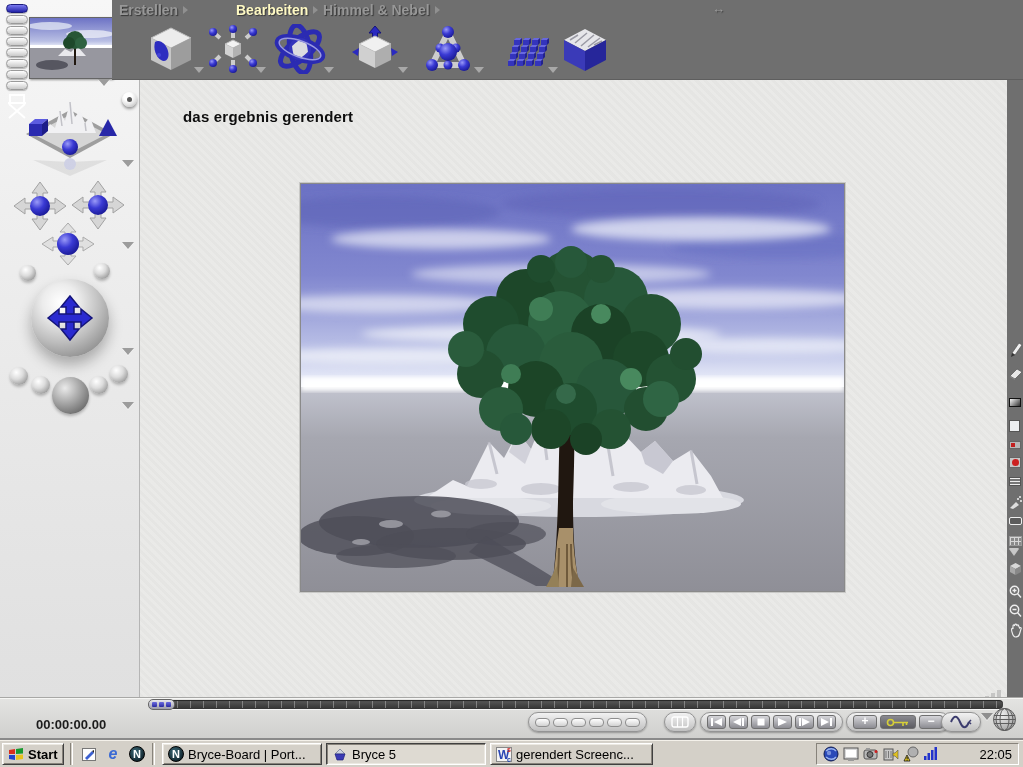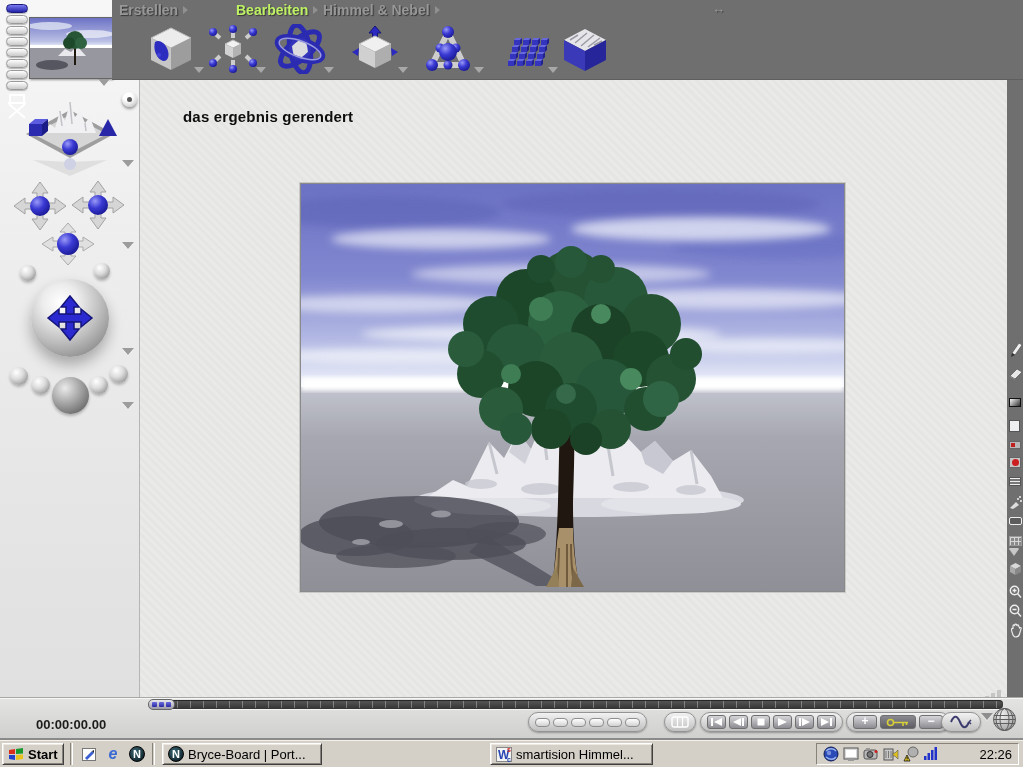--- a/index.html
+++ b/index.html
@@ -31,21 +31,21 @@
                background:radial-gradient(circle at 40% 32%, #ffffff 0 30%, #e2e2e2 60%, #ababab);
                box-shadow:0 2px 3px rgba(0,0,0,.4); }
   .radio-dot::after { content:""; position:absolute; left:5px; top:5px; width:5px; height:5px;
                border-radius:50%; background:#5a5a5a; }
 
   
   .topbar { position:absolute; left:112px; top:0; width:911px; height:80px; background:#6f6f6f;
             border-bottom:1px solid #5e5e5e; }
   .tab { position:absolute; top:2px; display:flex; align-items:center; gap:5px;
          font-weight:bold; font-size:14px; color:#979797; text-shadow:1px 1px 1px rgba(45,45,45,.85); cursor:default; }
-  .tab.active { color:#bef264; }
+  .tab.active { color:#fef9c3; }
   .tab-arrow { width:0; height:0; border-top:4px solid transparent; border-bottom:4px solid transparent;
                border-left:5px solid #909090; }
   .ticon { position:absolute; top:24px; width:50px; height:50px; }
   .ticon-tri { position:absolute; top:67px; width:0; height:0; border-left:5px solid transparent;
                border-right:5px solid transparent; border-top:6px solid #a8a8a8; }
   .expand-arrow { position:absolute; left:600px; top:1px; color:#9a9a9a; font-size:13px; font-weight:bold;
                   text-shadow:1px 1px 1px #444; }
 
   
   .canvas { position:absolute; left:140px; top:80px; width:867px; height:617px;
@@ -650,27 +650,34 @@
     </div>
     <div class="ql" style="left:128px">
       <div class="ncircle">N</div>
     </div>
     <div class="tb-sep" style="left:152px"></div>
 
     <div class="taskbtn raised" style="left:162px; width:160px">
       <div class="ncircle" style="flex:none">N</div>
       <span>Bryce-Board | Port...</span>
     </div>
+    <div class="taskbtn sunken" style="left:326px; width:160px">
+      <svg width="16" height="15" viewBox="0 0 16 15" style="flex:none">
+        <polygon points="3,7 8,2 13,7" fill="#ccd2e0" stroke="#66708c" stroke-width=".7"></polygon>
+        <polygon points="3,7 13,7 11,13 5,13" fill="#3a3ab4" stroke="#22227e" stroke-width=".7"></polygon>
+      </svg>
+      <span>Bryce 5</span>
+    </div>
     <div class="taskbtn raised" style="left:490px; width:163px">
       <div style="flex:none; width:16px; height:15px; background:#f4f4f4; border:1px solid #888; position:relative; font-weight:bold">
         <span style="position:absolute; left:1px; top:0px; font-size:12px; color:#2a46b4">W</span>
         <span style="position:absolute; right:0px; top:-2px; font-size:7px; color:#c22">s</span>
         <span style="position:absolute; right:0px; bottom:-2px; font-size:7px; color:#24a">c</span>
       </div>
-      <span>smartision Himmel...</span>
+      <span>gerendert Screenc...</span>
     </div>
 
     <div class="tray">
       <svg width="16" height="16" viewBox="0 0 16 16">
         <circle cx="8" cy="8" r="7" fill="#2a4ab8" stroke="#101c50"></circle>
         <path d="M3,5 C6,2 11,2 13,5 M3,11 C6,14 11,14 13,11" stroke="#9ab4ee" stroke-width="1.5" fill="none"></path>
         <circle cx="6" cy="7" r="2.2" fill="#7890dc"></circle>
       </svg>
       <svg width="16" height="16" viewBox="0 0 16 16">
         <rect x="1" y="2" width="14" height="11" fill="#d8d8d8" stroke="#555"></rect>
@@ -693,17 +700,17 @@
         <polygon points="7,15 1,15 4,9" fill="#f4d420" stroke="#111" stroke-width=".8"></polygon>
         <rect x="3.6" y="11" width="1" height="2.2" fill="#111"></rect>
         <rect x="3.6" y="13.7" width="1" height="1" fill="#111"></rect>
       </svg>
       <svg width="16" height="16" viewBox="0 0 16 16">
         <rect x="1" y="10" width="2.5" height="4" fill="#2233cc"></rect>
         <rect x="4.5" y="7" width="2.5" height="7" fill="#2233cc"></rect>
         <rect x="8" y="4" width="2.5" height="10" fill="#2233cc"></rect>
         <rect x="11.5" y="1" width="2.5" height="13" fill="#2233cc"></rect>
       </svg>
-      <span class="tray-clock">22:26</span>
+      <span class="tray-clock">22:05</span>
     </div>
   </div>
 
 </div>
 
 </body></html>

